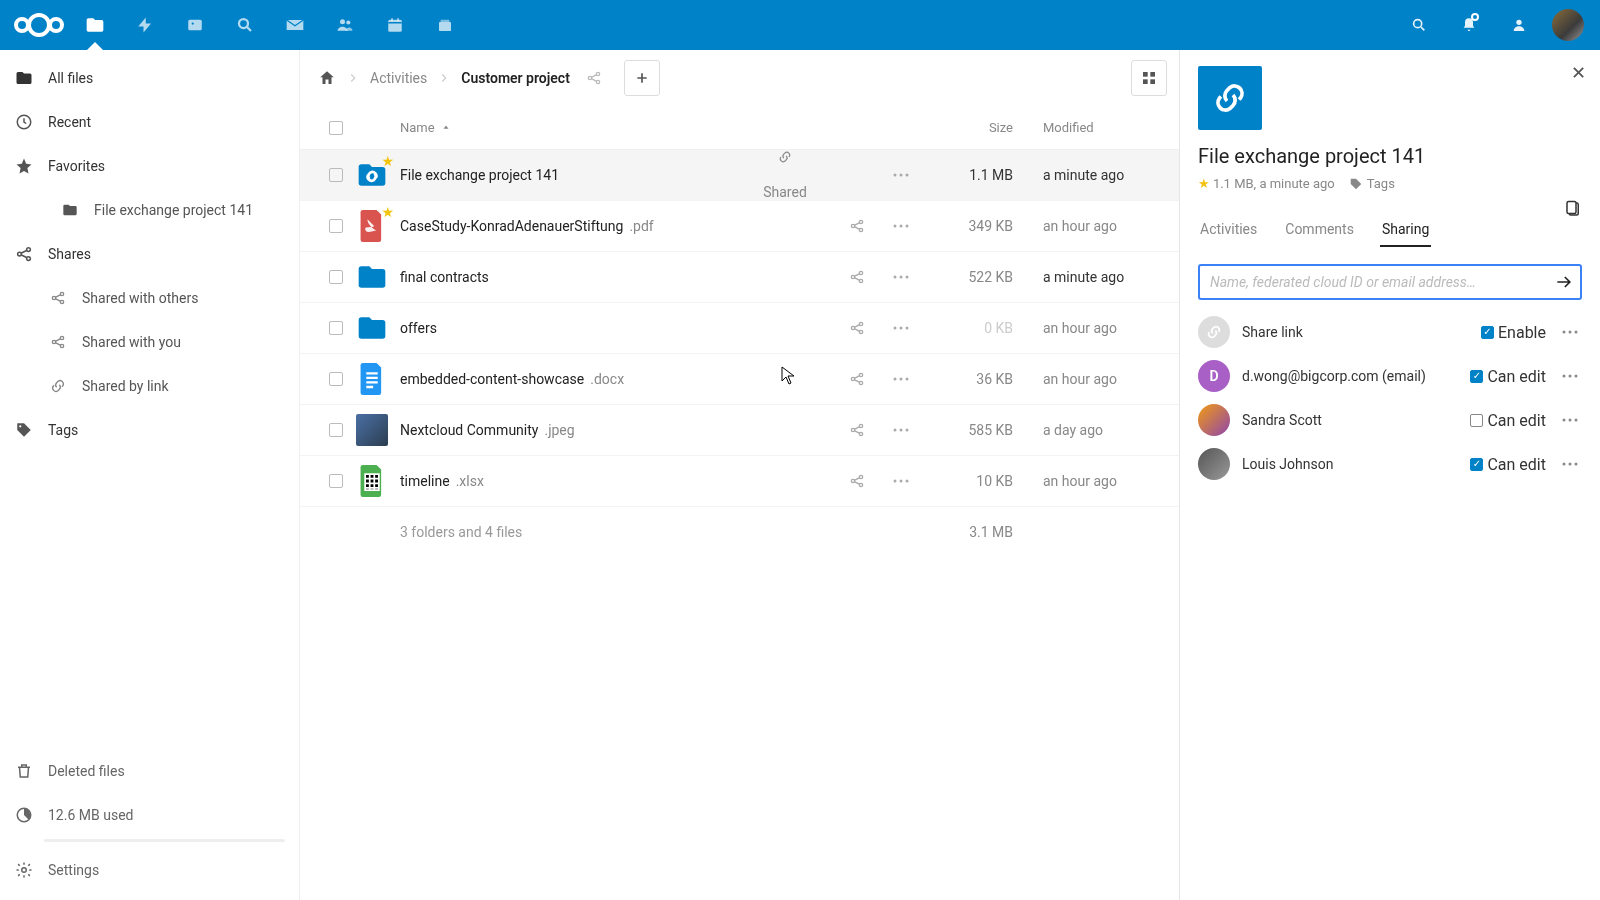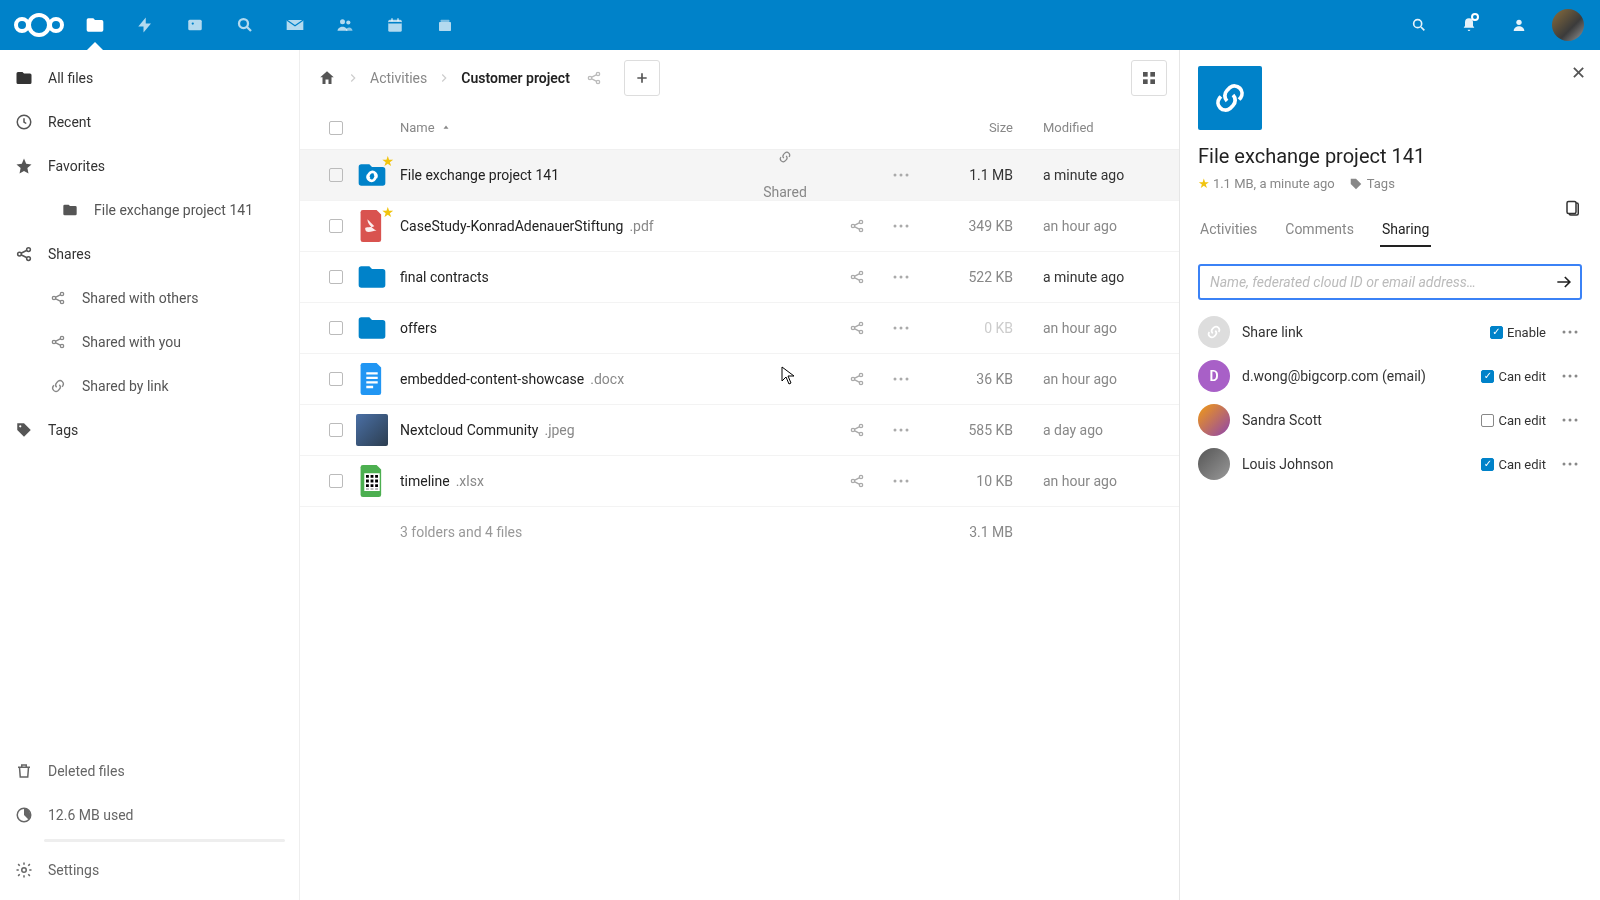--- a/index.html
+++ b/index.html
@@ -70,21 +70,21 @@
 .details .tabs { display: flex; gap: 24px; border-bottom: 1px solid transparent; margin-bottom: 16px; }
 .details .tab { padding: 8px 2px; color: #888; cursor: pointer; border-bottom: 2px solid transparent; }
 .details .tab.active { color: #222; font-weight: 400; border-bottom-color: #222; }
 .details .share-input-wrap { position: relative; margin-bottom: 10px; }
 .details .share-input { width: 100%; height: 36px; border: 2px solid #3b82f6; border-radius: 3px; padding: 0 36px 0 10px; font-size: 14px; outline: none; font-style: italic; }
 .details .share-input::placeholder { color: #bbb; }
 .details .share-go { position: absolute; right: 8px; top: 50%; transform: translateY(-50%); color: #222; cursor: pointer; }
 .share-row { display: flex; align-items: center; height: 44px; gap: 12px; }
 .share-row .sav { width: 32px; height: 32px; border-radius: 50%; display: flex; align-items: center; justify-content: center; color: #fff; font-weight: 600; }
 .share-row .sname { flex: 1; color: #333; }
-.share-row .cb-label { display: flex; align-items: center; gap: 4px; font-size: 13px; color: #333; }
+.share-row .cb-label { display: flex; align-items: center; gap: 4px; font-size: 16px; color: #333; }
 .share-row .more { color: #888; cursor: pointer; padding: 0 4px; }
 .cb { width: 13px; height: 13px; border: 1px solid #888; border-radius: 2px; display: inline-flex; align-items: center; justify-content: center; }
 .cb.checked { background: #0082c9; border-color: #0082c9; }
 .cb.checked::after { content: "✓"; color: #fff; font-size: 10px; line-height: 1; }
 
 svg { display: block; }
 .muted { color: #888; }
 </style>
 </head>
 <body>

